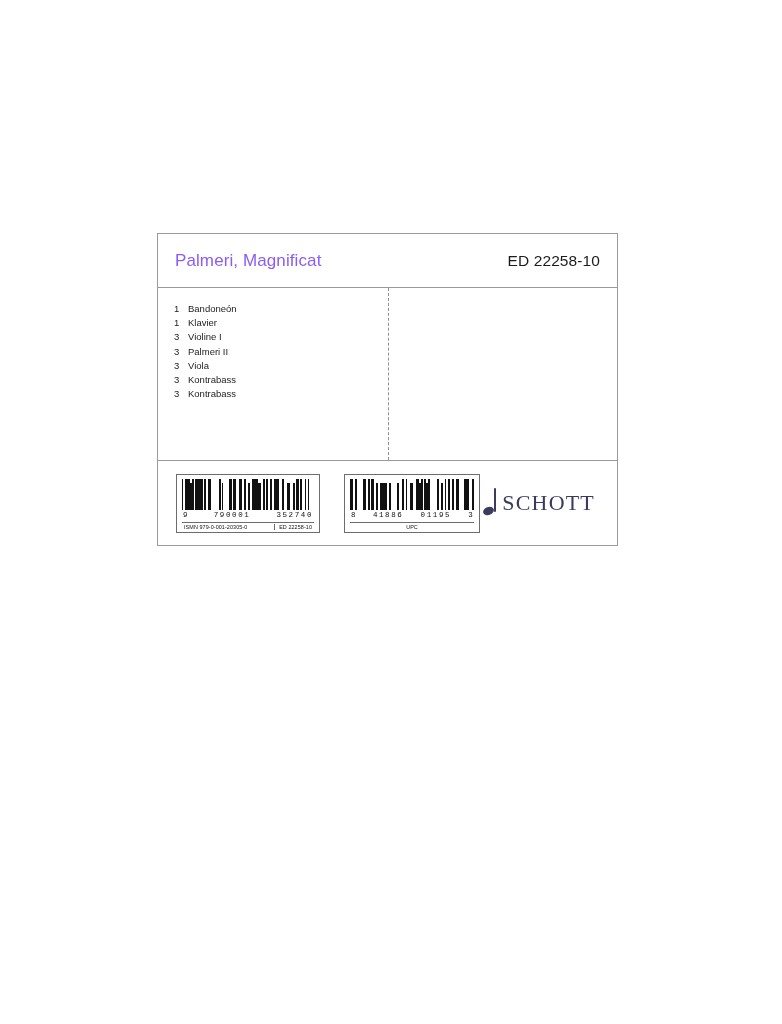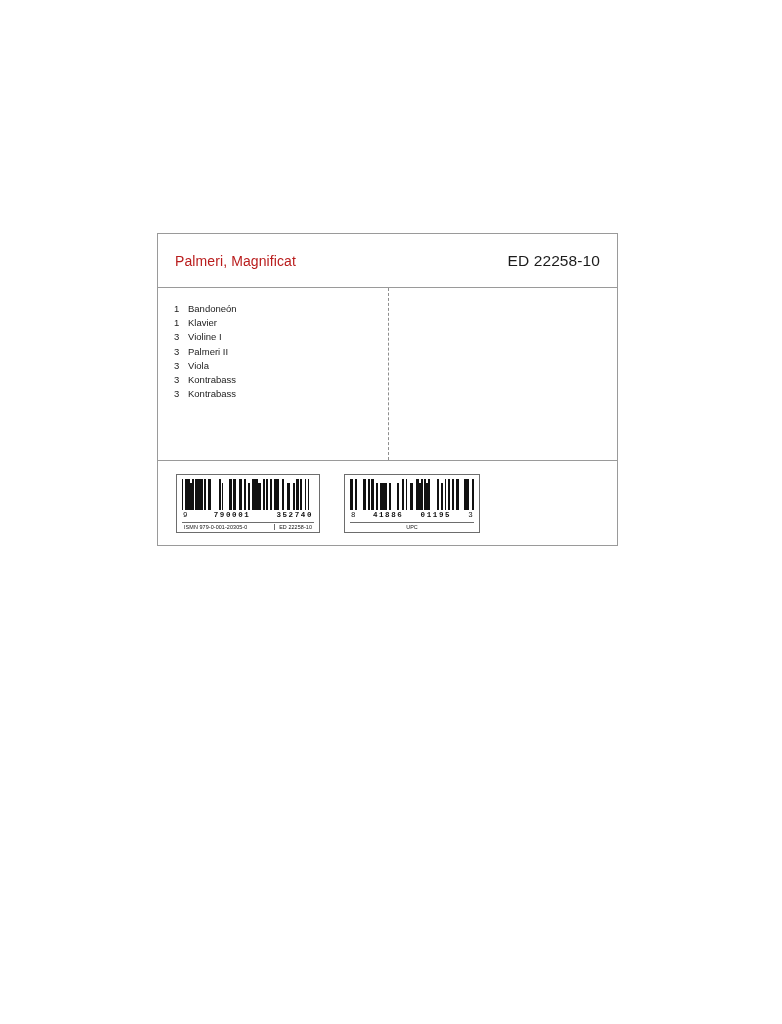--- a/index.html
+++ b/index.html
@@ -32,22 +32,22 @@
   .card-header {
     height: 54px;
     border-bottom: 1px solid #9a9a9a;
     box-sizing: border-box;
     display: flex;
     align-items: center;
     justify-content: space-between;
     padding: 0 17px 0 17px;
   }
   .title-text {
-    font-size: 14px;
-    color: #b91c1c;
+    font-size: 17px;
+    color: #8b5cf6;
     letter-spacing: 0.1px;
     white-space: nowrap;
   }
   .order-no {
     font-size: 15.5px;
     color: #1c1c1c;
     letter-spacing: 0.1px;
     white-space: nowrap;
   }
 
@@ -139,21 +139,20 @@
     justify-content: space-between;
     font-family: "Liberation Mono", monospace;
     font-size: 7.5px;
     letter-spacing: 0.2px;
     margin-top: 1px;
     padding: 0 1px;
     color: #111;
   }
   .bc-digits .grp {
     letter-spacing: 1.6px;
-    font-weight: bold;
   }
 
   .bc-caption {
     margin-top: 3px;
     border-top: 1px solid #6d6d6d;
     font-size: 5.4px;
     text-align: center;
     padding-top: 1px;
     color: #111;
     letter-spacing: 0.1px;
@@ -398,15 +397,22 @@
         </div>
       <div class="bc-digits">
         <span>8</span>
         <span class="grp">41886</span>
         <span class="grp">01195</span>
         <span>3</span>
       </div>
       <div class="bc-caption">UPC</div>
     </div>
 
+    <div class="logo">
+      <span class="logo-note">
+        <span class="stem"></span>
+        <span class="head"></span>
+      </span>
+      <span class="logo-word">SCHOTT</span>
+    </div>
 
   </div>
 </div>
 
 </body></html>

